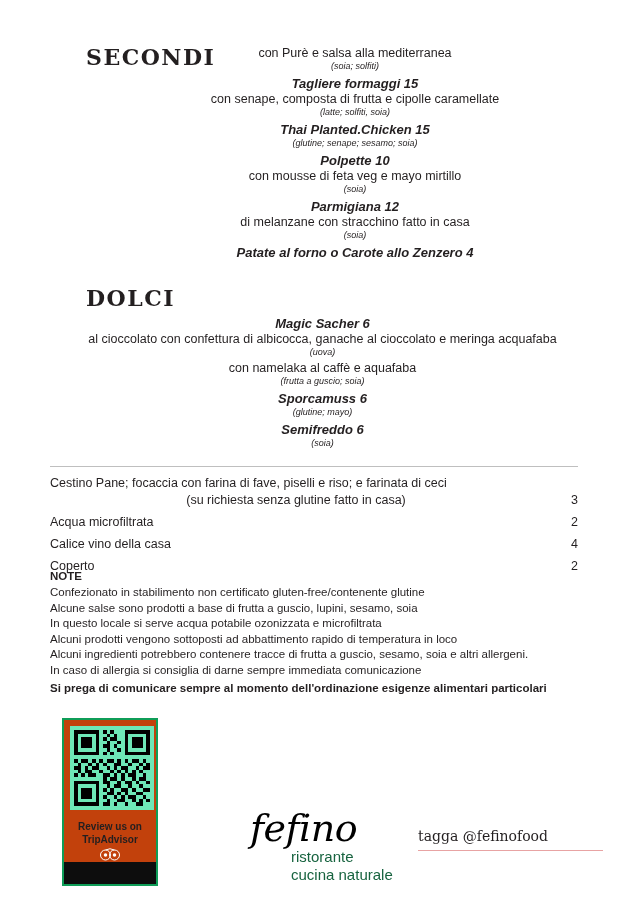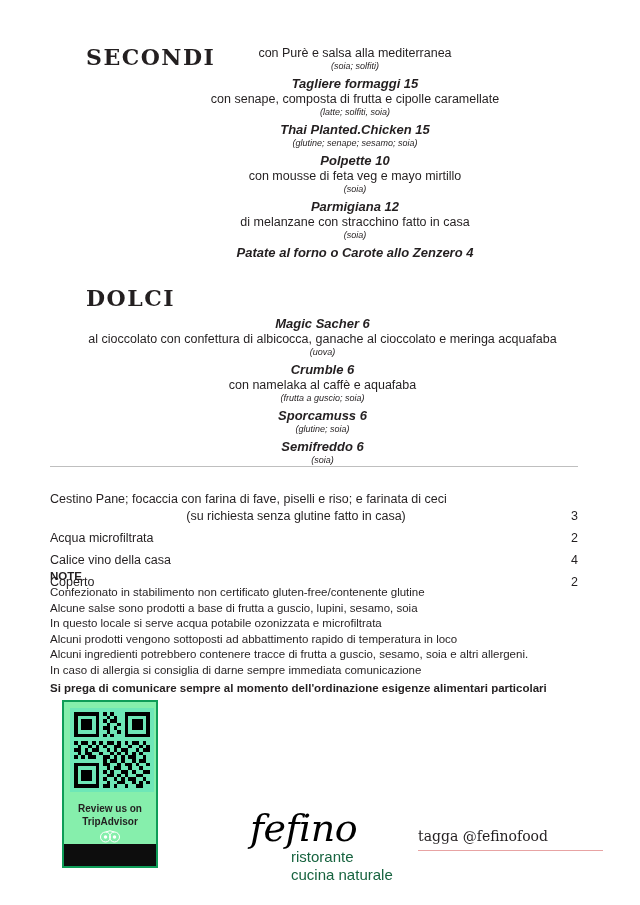--- a/index.html
+++ b/index.html
@@ -85,21 +85,21 @@
     font-size: 13px;
   }
 
   
   #extras {
     position: absolute;
     left: 50px;
     top: 466px;
     width: 528px;
     border-top: 1px solid #bfbfbf;
-    padding-top: 24px;
+    padding-top: 8px;
   }
   .extra-row {
     display: flex;
     align-items: flex-start;
     justify-content: space-between;
     font-size: 12.5px;
     line-height: 17px;
     margin-bottom: 5px;
   }
   .extra-label {
@@ -140,24 +140,24 @@
     font-size: 11.5px;
     line-height: 14px;
     font-weight: bold;
     margin-top: 3px;
   }
 
   
   #qr-card {
     position: absolute;
     left: 62px;
-    top: 700px;
+    top: 718px;
     width: 96px;
     height: 168px;
-    background: #86efac;
+    background: #c2410c;
     border: 2px solid #0f9d58;
     box-sizing: border-box;
   }
   #qr-inner {
     position: absolute;
     left: 6px;
     top: 6px;
     width: 84px;
     height: 84px;
     background: #6ee7b7;
@@ -287,28 +287,27 @@
 
   <div class="items-block" id="dolci-items">
 
     <div class="item">
       <div class="item-name">Magic Sacher   6</div>
       <div class="item-desc">al cioccolato con confettura di albicocca, ganache al cioccolato e meringa acquafaba</div>
       <div class="item-alg">(uova)</div>
     </div>
 
     <div class="item">
-      <div class="item-name">Crumble   6</div>
       <div class="item-desc">con namelaka al caffè  e aquafaba</div>
       <div class="item-alg">(frutta a guscio; soia)</div>
     </div>
 
     <div class="item no-desc">
       <div class="item-name">Sporcamuss   6</div>
-      <div class="item-alg">(glutine; soia)</div>
+      <div class="item-alg">(glutine; mayo)</div>
     </div>
 
     <div class="item no-desc">
       <div class="item-name">Semifreddo   6</div>
       <div class="item-alg">(soia)</div>
     </div>
 
   </div>
 
   <div id="extras">

